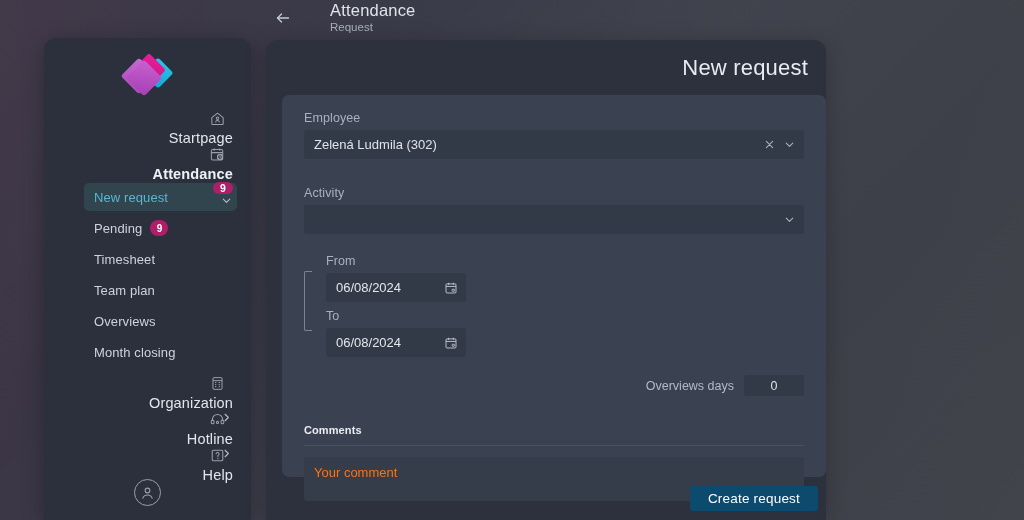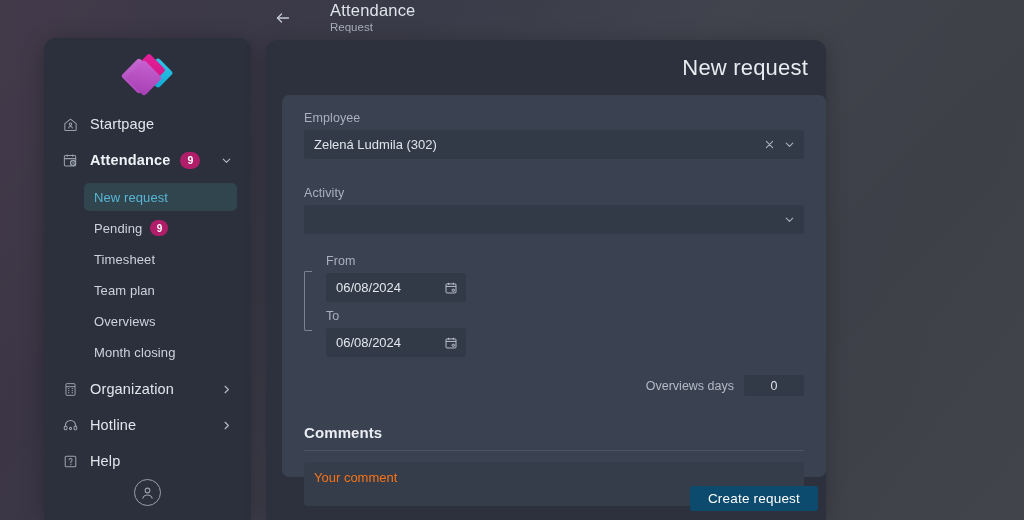--- a/index.html
+++ b/index.html
@@ -40,22 +40,22 @@
   .logo-wrap { height: 62px; display: flex; align-items: center; justify-content: center; padding-top: 12px; }
   .logo { position: relative; width: 46px; height: 40px; }
   .logo i { position: absolute; display: block; }
   .logo .d1 { width: 26px; height: 26px; background: linear-gradient(150deg,#c46bd0,#b148bd); transform: rotate(45deg); border-radius: 3px; left: 1px; top: 8px; }
   .logo .d2 { width: 24px; height: 24px; background: linear-gradient(150deg,#e4219a,#cc1080); transform: rotate(45deg); border-radius: 3px; left: 12px; top: 3px; }
   .logo .d3 { width: 22px; height: 22px; background: linear-gradient(150deg,#2ec4e8,#12a9d6); transform: rotate(45deg); border-radius: 3px; left: 22px; top: 7px; }
   .logo .d4 { width: 26px; height: 26px; background: linear-gradient(145deg,#c861cf,#a53fb5); transform: rotate(45deg); border-radius: 3px; left: 6px; top: 10px; }
 
   .nav { padding: 6px 0 0 0; }
   .nav-item {
-    display: flex; align-items: center; height: 36px; margin: 0 10px; padding: 0 8px;
-    border-radius: 6px; cursor: pointer; position: relative;
+    display: flex; align-items: flex-end; height: 36px; margin: 0 10px; padding: 0 8px;
+    border-radius: 6px; cursor: pointer; position: relative; flex-direction: column;
   }
   .nav-item .ico { width: 24px; height: 20px; display: flex; align-items: center; color: #9aa1ae; flex: 0 0 24px; }
   .nav-item .lbl { font-size: 14.5px; color: #e2e6ec; margin-left: 4px; letter-spacing: .15px; }
   .nav-item.bold .lbl { font-weight: 600; color: #eef1f5; }
   .nav-item .chev { margin-left: auto; color: #b6bcc7; display: flex; align-items: center; }
   .badge {
     min-width: 20px; height: 17px; border-radius: 9px; background: #b01e6a;
     color: #fff; font-size: 10.5px; font-weight: 600; display: inline-flex;
     align-items: center; justify-content: center; padding: 0 6px; margin-left: 10px;
   }
@@ -113,21 +113,21 @@
 
   .req-days { display: flex; align-items: center; justify-content: flex-end; margin-top: 18px; gap: 10px; }
   .req-days .lab { font-size: 12.5px; color: #b3bac5; }
   .req-days .valbox {
     width: 60px; height: 21px; background: #323a47; border-radius: 3px;
     display: flex; align-items: center; justify-content: center;
     font-size: 12.5px; color: #dde2e9;
   }
 
   .comments-h { margin-top: 28px; }
-  .comments-h .t { font-size: 15px; color: #e9ecf1; font-weight: 600; letter-spacing: .1px; }
+  .comments-h .t { font-size: 11px; color: #e9ecf1; font-weight: 600; letter-spacing: .1px; }
   .comments-h .rule { height: 1px; background: #4b5362; margin-top: 9px; }
   .textarea {
     margin-top: 11px; height: 44px; background: #353d4b; border-radius: 3px;
     padding: 8px 10px; font-size: 13px; color: #f97316; position: relative; cursor: text;
   }
   .resize-grip { position: absolute; right: 3px; bottom: 3px; width: 11px; height: 11px; opacity: .55; }
 
   .panel-foot { position: absolute; left: 0; right: 0; bottom: 0; height: 43px; display: flex; align-items: center; justify-content: flex-end; padding: 0 8px; }
   .btn-primary {
     background: #0c4a6e; color: #ffffff; font-size: 13.5px; border: none;

